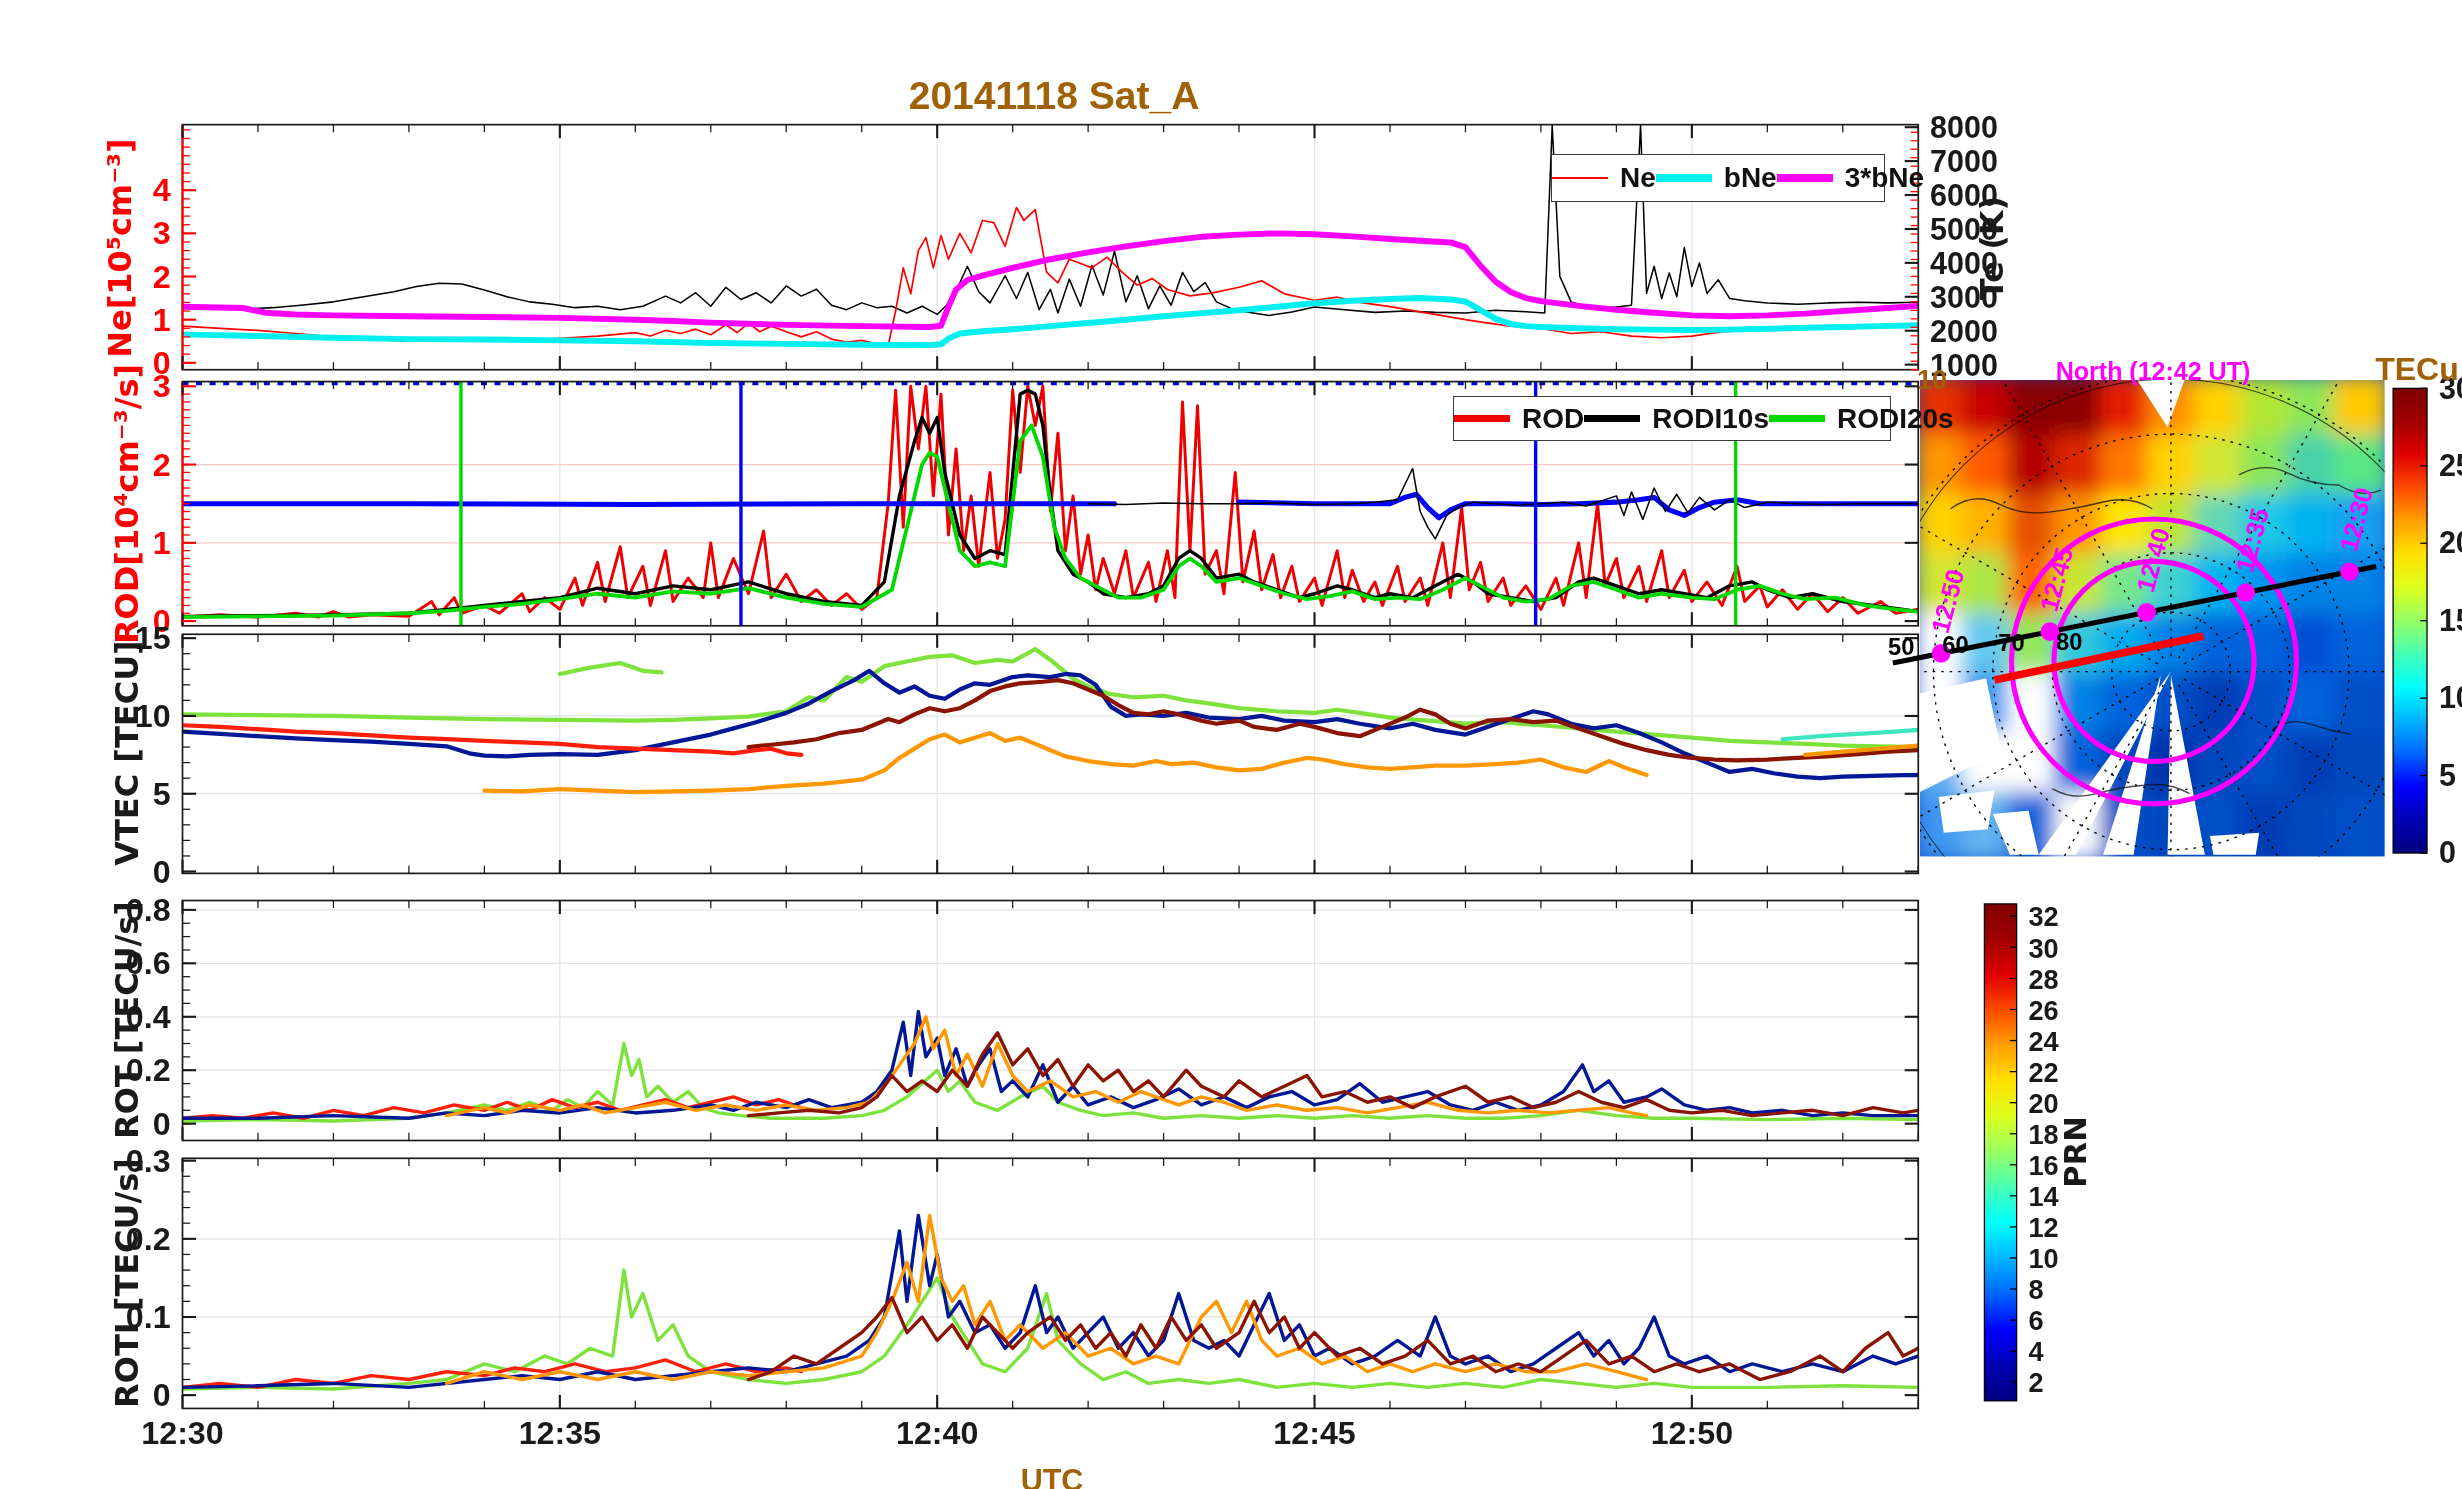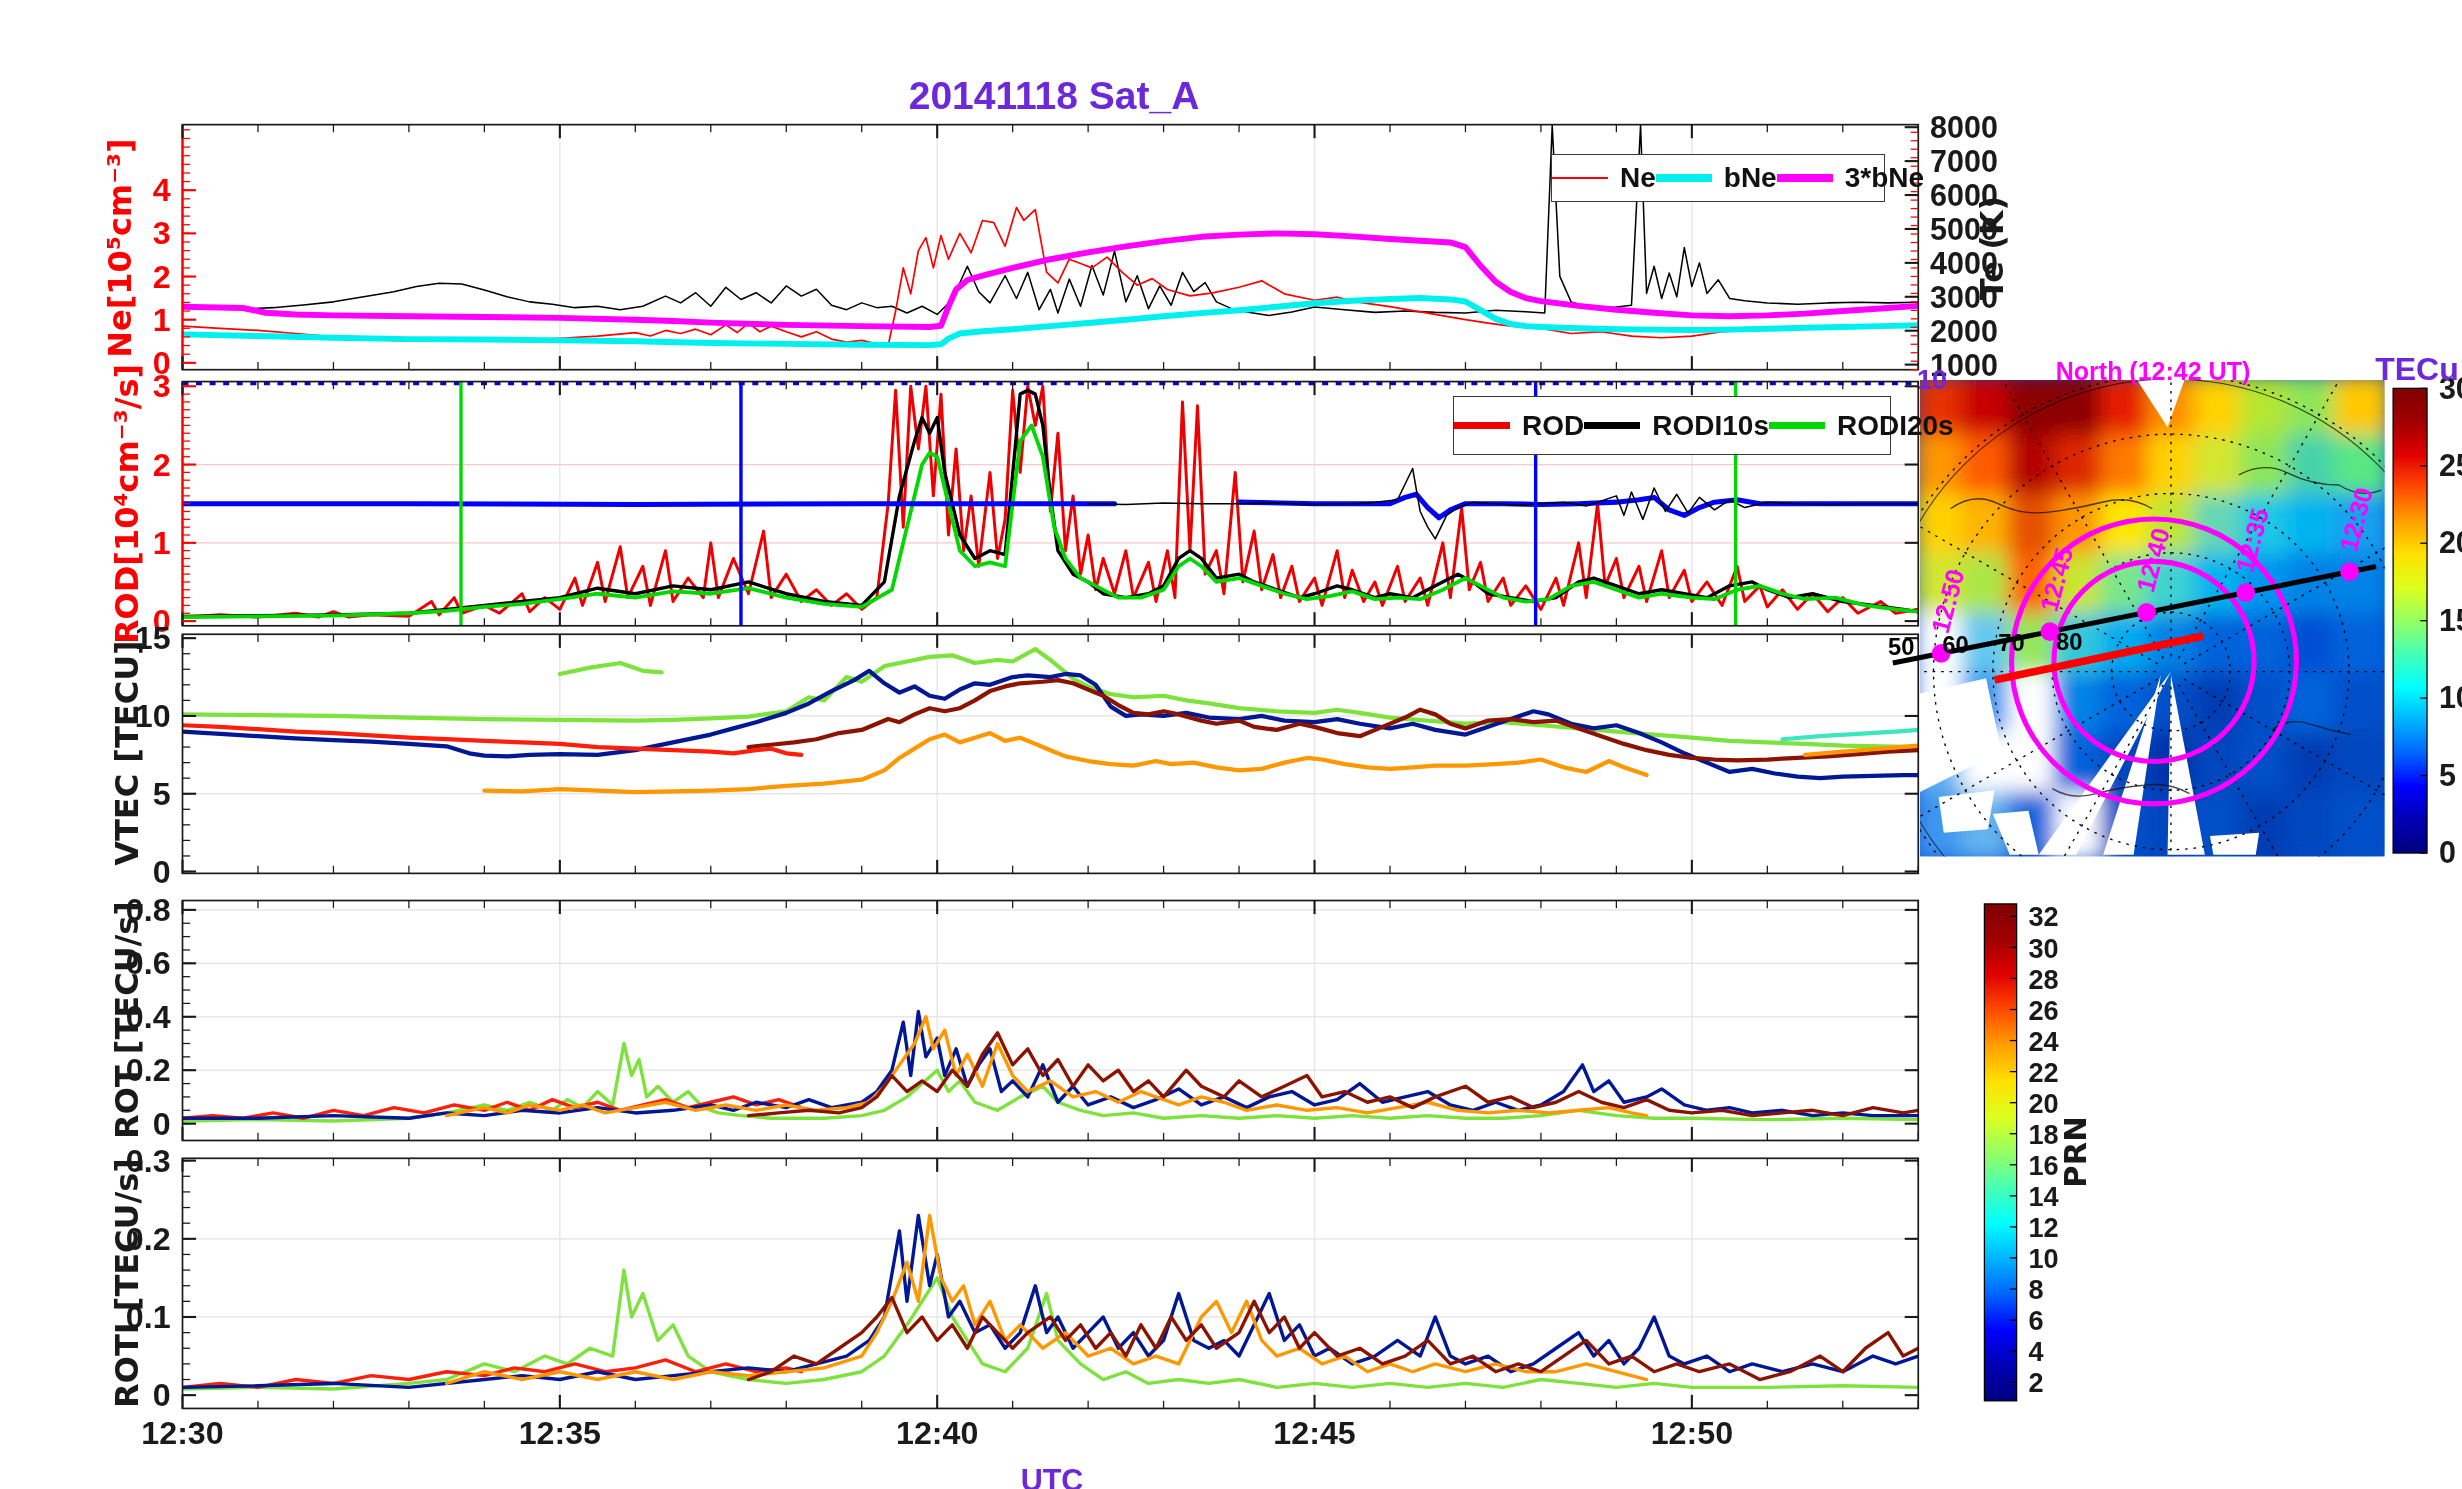--- a/index.html
+++ b/index.html
@@ -1,19 +1,19 @@
 <!DOCTYPE html>
 <html style="font-size:13.6px"><head>
 <meta charset="utf-8">
 <style>
   html,body{margin:0;padding:0;background:#fff;font-family:"Liberation Sans",sans-serif;}
   #stage{position:relative;width:2462px;height:1489px;background:#fff;overflow:hidden;}
   #plot{position:absolute;left:0;top:0;}
   svg text{font-family:"Liberation Sans",sans-serif;font-weight:bold;}
-  .hlab{position:absolute;font-weight:bold;color:#6d28d9;white-space:nowrap;transform:translate(-50%,-50%);}
+  .hlab{position:absolute;font-weight:bold;color:#a16207;white-space:nowrap;transform:translate(-50%,-50%);}
   .vlab{position:absolute;font-weight:bold;color:#1a1a1a;white-space:nowrap;transform:translate(-50%,-50%) rotate(-90deg);font-family:"DejaVu Sans","Liberation Sans",sans-serif;}
   .red{color:#ff0000;}
   .mag{color:#ff00ff;}
   .legend{position:absolute;display:flex;align-items:center;justify-content:space-evenly;background:#fff;border:1.7px solid #3a3a3a;box-sizing:border-box;z-index:5;}
   .leg-item{display:flex;align-items:center;gap:12px;font-weight:bold;font-size:28px;color:#111;justify-content:center;}
   .sw{display:inline-block;width:56px;}
 </style>
 </head>
 <body>
 
@@ -839,21 +839,21 @@
       </div>
       <div class="leg-item">
         <span class="sw" style="height: 8.5px; background: rgb(0, 240, 240);"></span>
         <span>bNe</span>
       </div>
       <div class="leg-item">
         <span class="sw" style="height: 8.5px; background: rgb(255, 0, 255);"></span>
         <span>3*bNe</span>
       </div>
     </div>
-  <div id="legend2" class="legend" style="left:1453px;top:396px;width:438px;height:59px;">
+  <div id="legend2" class="legend" style="left:1453px;top:396px;width:438px;height:45px;">
       <div class="leg-item">
         <span class="sw" style="height: 6.8px; background: rgb(238, 0, 0);"></span>
         <span>ROD</span>
       </div>
       <div class="leg-item">
         <span class="sw" style="height: 6.8px; background: rgb(0, 0, 0);"></span>
         <span>RODI10s</span>
       </div>
       <div class="leg-item">
         <span class="sw" style="height: 6.8px; background: rgb(0, 216, 0);"></span>

